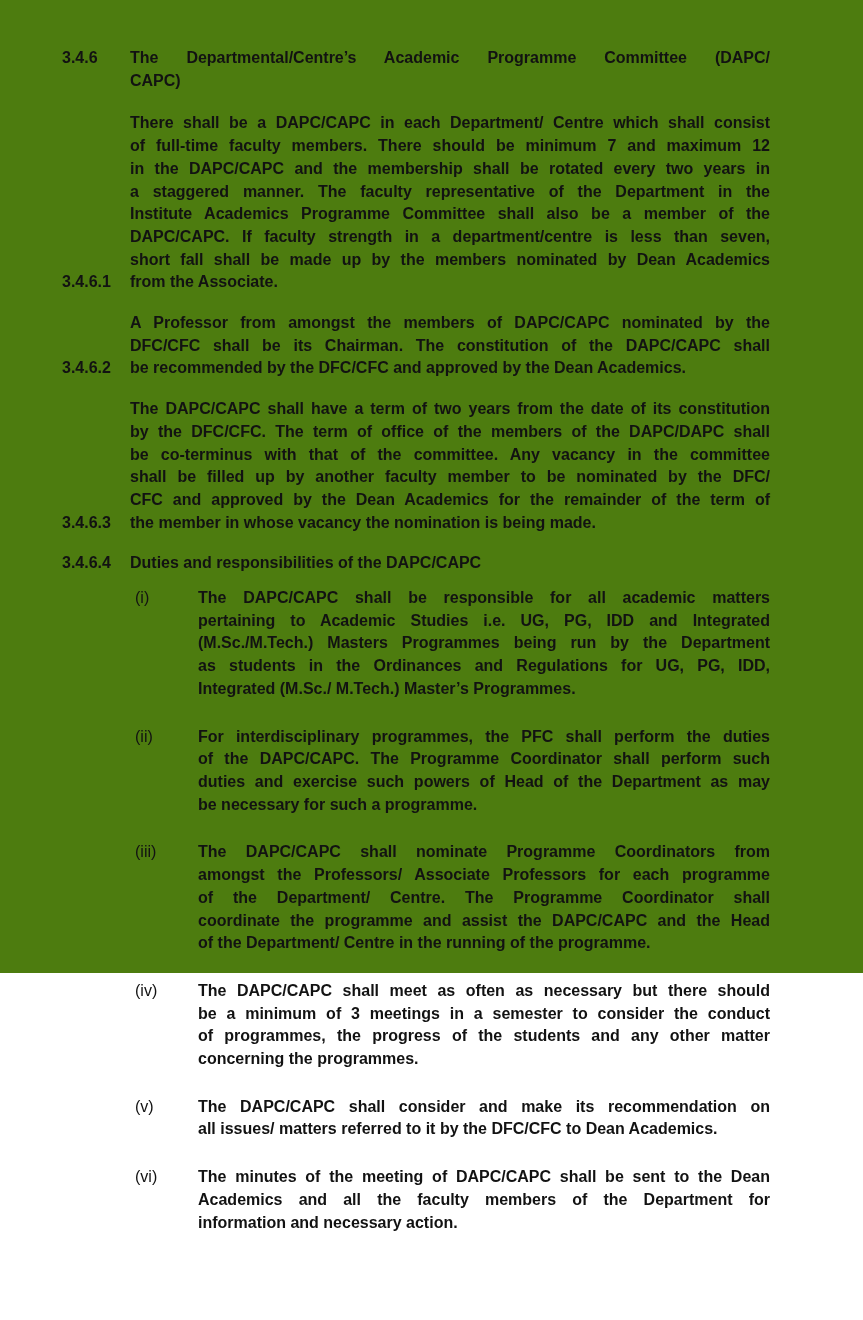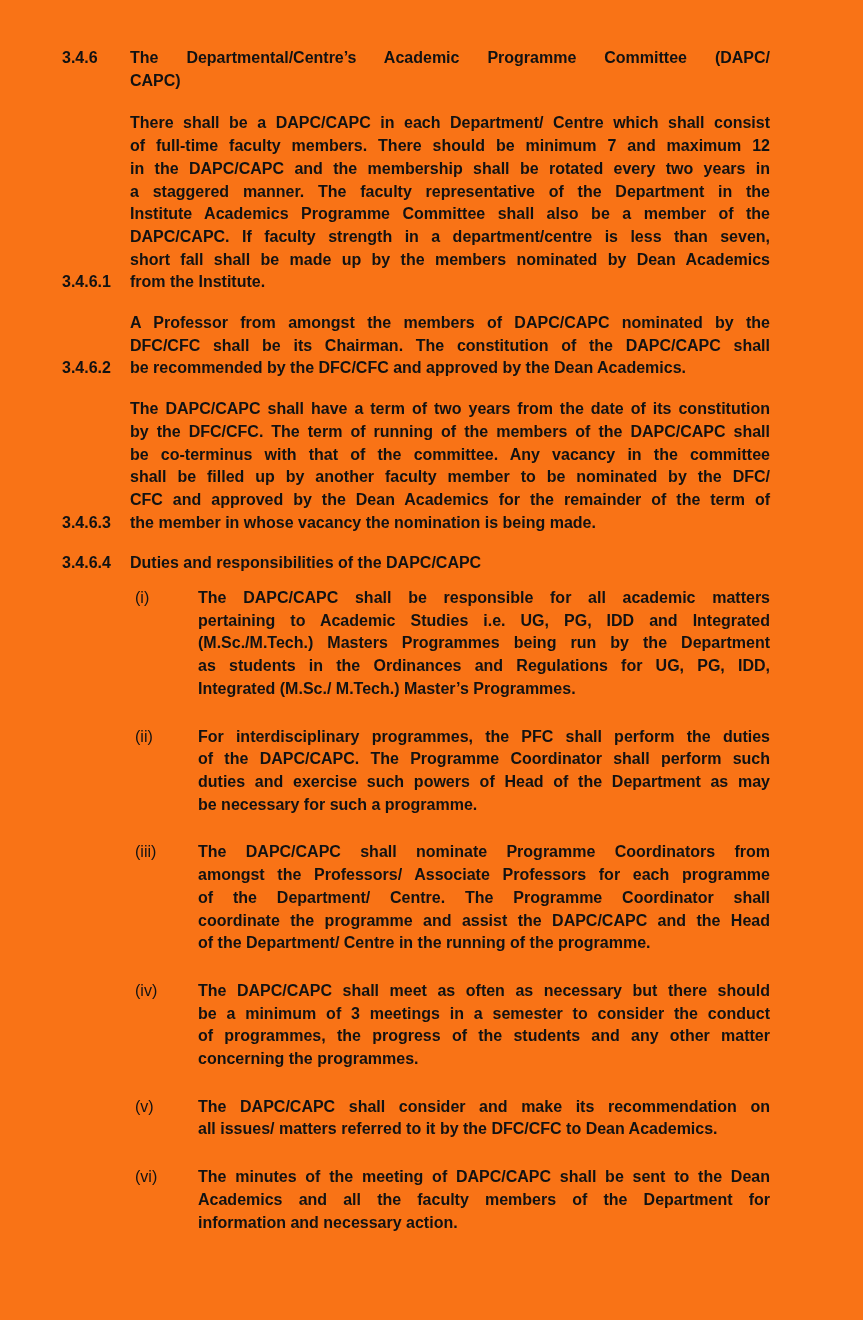--- a/index.html
+++ b/index.html
@@ -4,23 +4,23 @@
 <style>
   * { margin: 0; padding: 0; box-sizing: border-box; }
   html, body { background: #ffffff; }
   body {
     width: 863px; height: 1320px;
     font-family: "Liberation Sans", "DejaVu Sans", sans-serif;
     color: #121212;
     overflow: hidden;
   }
   .page {
-    width: 863px; height: 1320px;
+    width: 863px; height: 973px;
     padding: 47px 93px 0 62px;
-    background: #f97316;
+    background: #4d7c0f;
   }
   .row { display: flex; align-items: flex-start; }
   .num {
     flex: 0 0 68px; width: 68px;
     font-weight: bold;
     font-size: 16px; line-height: 22.7px;
     white-space: nowrap;
   }
   .text-col { flex: 0 0 640px; width: 640px; }
   .line {
@@ -59,38 +59,38 @@
   <div class="row clause">
     <div class="num">3.4.6.1</div>
     <div class="text-col">
       <div class="line">There shall be a DAPC/CAPC in each Department/ Centre which shall consist</div>
       <div class="line">of full-time faculty members. There should be minimum 7 and maximum 12</div>
       <div class="line">in the DAPC/CAPC and the membership shall be rotated every two years in</div>
       <div class="line">a staggered manner.  The faculty representative of the Department in the</div>
       <div class="line">Institute Academics Programme Committee shall also be a member of the</div>
       <div class="line">DAPC/CAPC. If faculty strength in a department/centre is less than seven,</div>
       <div class="line">short fall shall be made up by the members nominated by Dean Academics</div>
-      <div class="line last">from the Institute.</div>
+      <div class="line last">from the Associate.</div>
     </div>
   </div>
 
   <div class="row clause">
     <div class="num">3.4.6.2</div>
     <div class="text-col">
       <div class="line">A Professor from amongst the members of DAPC/CAPC nominated by the</div>
       <div class="line">DFC/CFC shall be its Chairman. The constitution of the DAPC/CAPC shall</div>
       <div class="line last">be recommended by the DFC/CFC and approved by the Dean Academics.</div>
     </div>
   </div>
 
   <div class="row clause">
     <div class="num">3.4.6.3</div>
     <div class="text-col">
       <div class="line">The DAPC/CAPC shall have a term of two years from the date of its constitution</div>
-      <div class="line">by the DFC/CFC. The term of running of the members of the DAPC/CAPC shall</div>
+      <div class="line">by the DFC/CFC. The term of office of the members of the DAPC/DAPC shall</div>
       <div class="line">be co-terminus with that of the committee. Any vacancy in the committee</div>
       <div class="line">shall be filled up by another faculty member to be nominated by the DFC/</div>
       <div class="line">CFC and approved by the Dean Academics for the remainder of the term of</div>
       <div class="line last">the member in whose vacancy the nomination is being made.</div>
     </div>
   </div>
 
   <div class="row subheading">
     <div class="num">3.4.6.4</div>
     <div class="text-col bold">

